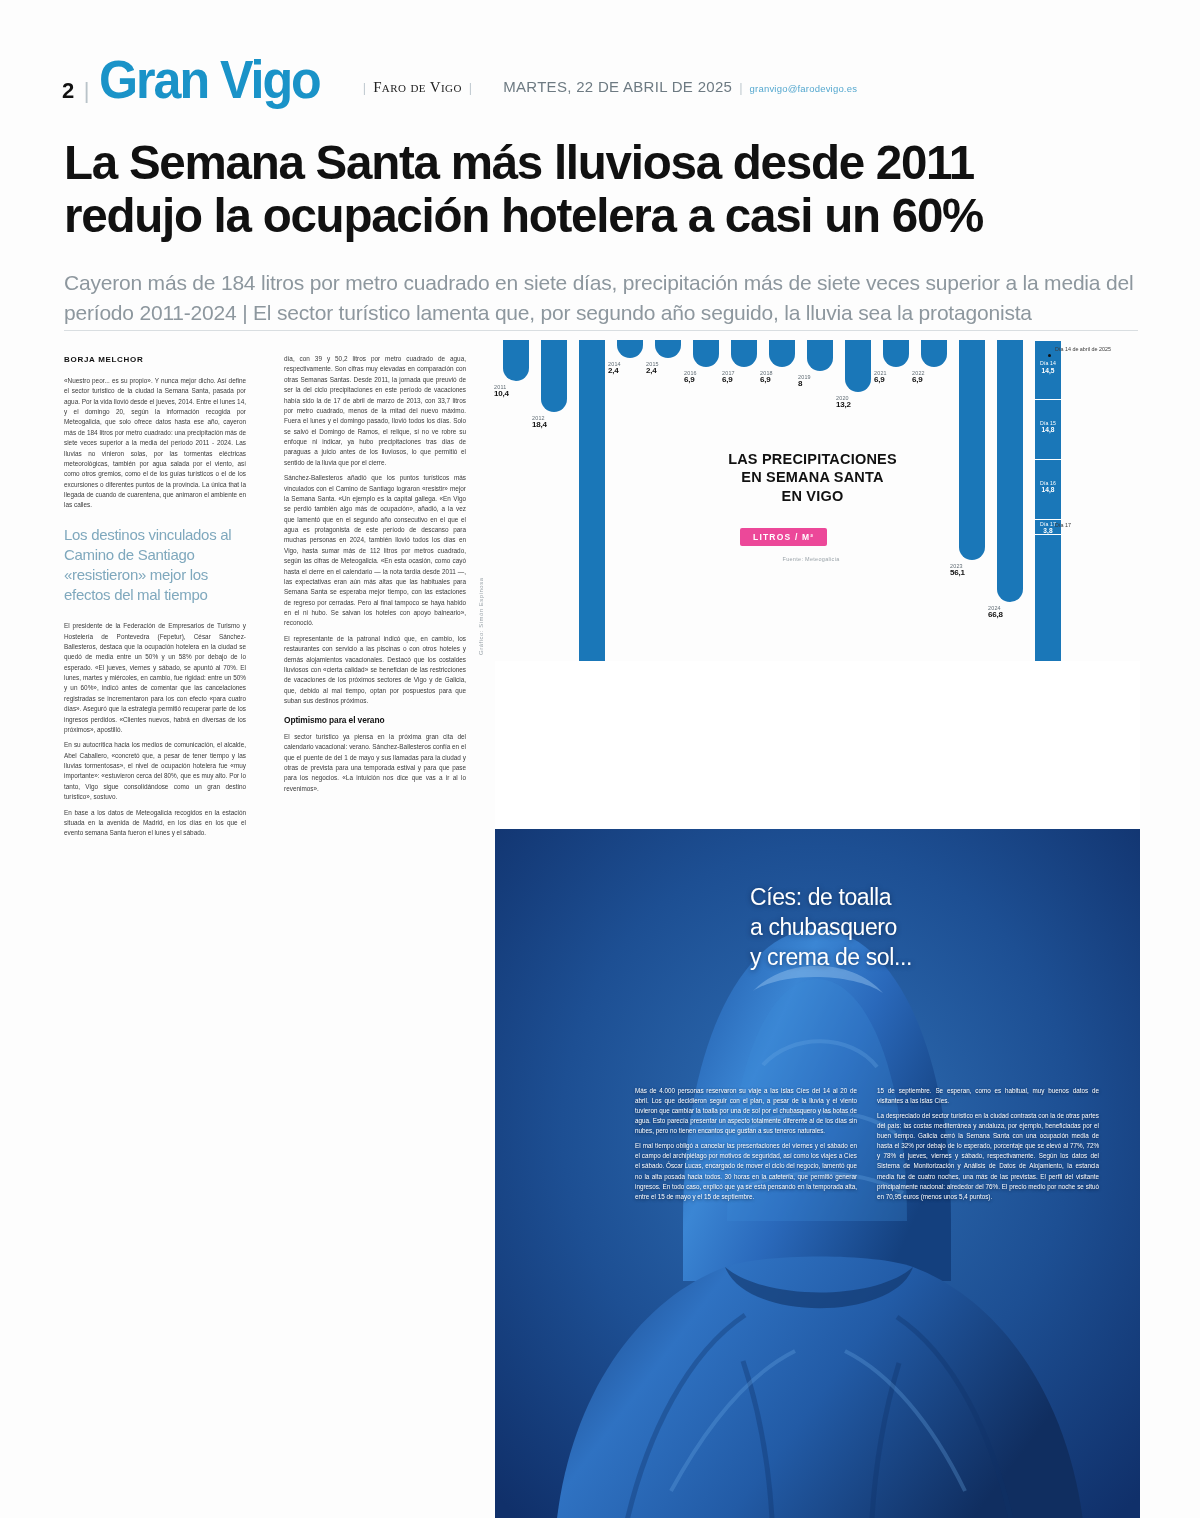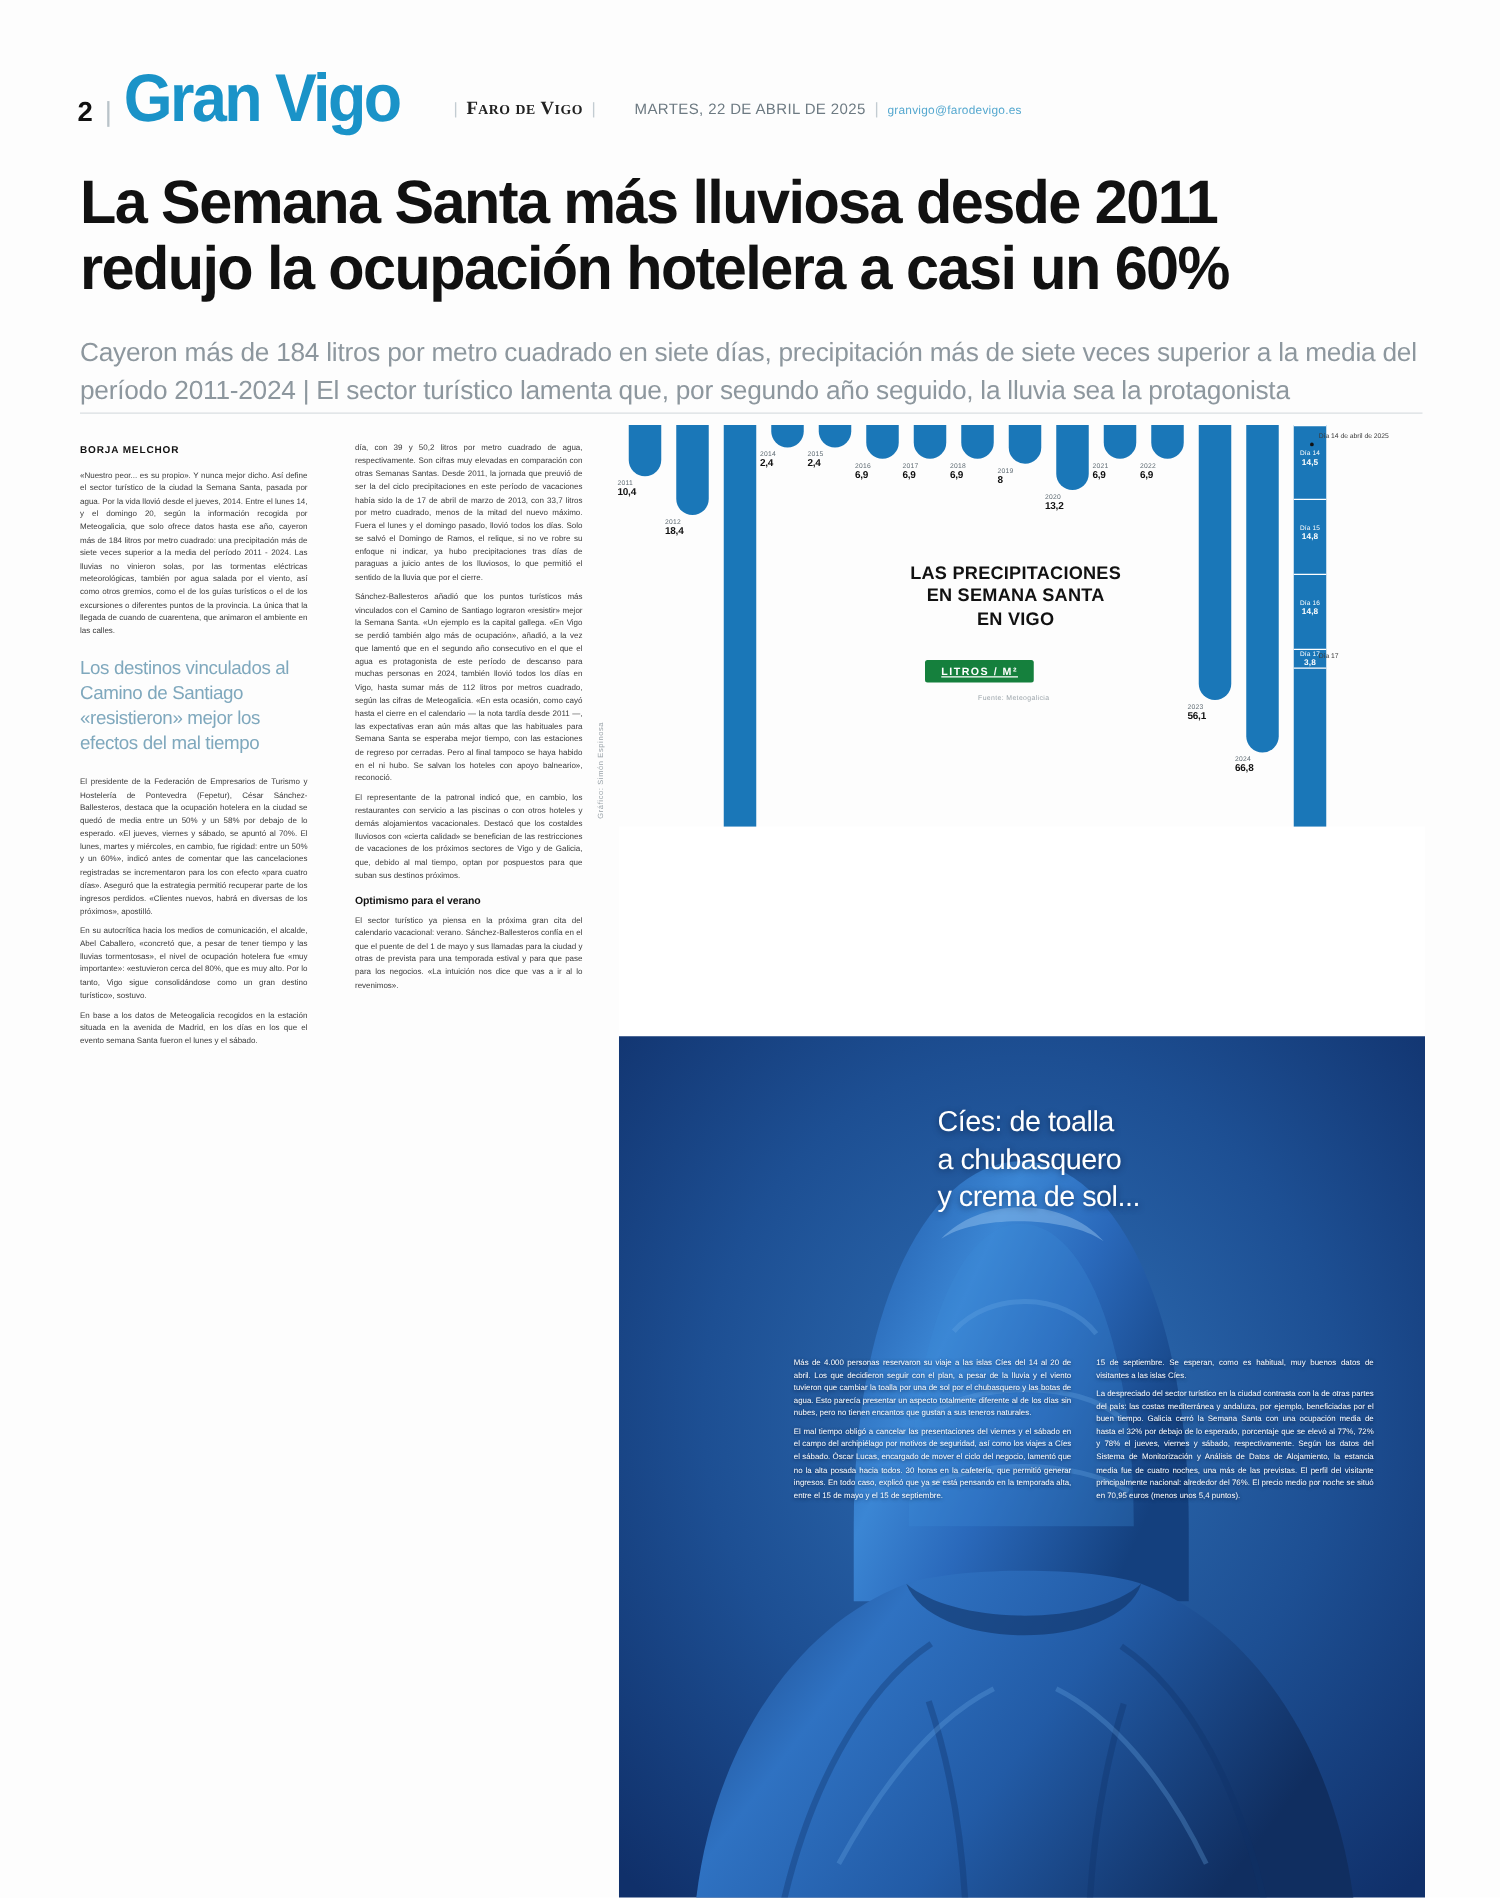--- a/index.html
+++ b/index.html
@@ -21,25 +21,25 @@
   }
   .page-num { font-size: 22px; font-weight: 700; color: #111; letter-spacing: -.5px; }
   .mast-sep { color: #b9c3c9; font-size: 22px; font-weight: 300; }
   .mast-title {
     font-family: "Liberation Sans", sans-serif;
     font-size: 54px; font-weight: 700; color: #1a93c8;
     letter-spacing: -2.2px; line-height: 1; transform: scaleX(.93); transform-origin: left bottom;
   }
   .mast-meta { display: flex; align-items: baseline; gap: 7px; margin-left: 16px; position: relative; top: -6px; }
   .mast-faro {
-    font-family: "Liberation Serif", serif; font-size: 15px; font-weight: 700;
+    font-family: "Liberation Serif", serif; font-size: 15px; font-weight: 400;
     color: #222; letter-spacing: .4px; font-variant: small-caps;
   }
   .mast-bar { color: #c3ccd2; font-size: 13px; }
-  .mast-date { font-size: 12px; color: #6d7a82; letter-spacing: .3px; text-transform: uppercase; padding-left: 24px; }
+  .mast-date { font-size: 15px; color: #6d7a82; letter-spacing: .3px; text-transform: uppercase; padding-left: 24px; }
   .mast-mail { font-size: 9.5px; color: #55a8cf; letter-spacing: .2px; }
 
   
   .headline {
     position: absolute; left: 64px; top: 136px; width: 1078px;
     font-size: 49px; font-weight: 700; line-height: 1.08;
     letter-spacing: -1.3px; color: #111; transform: scaleX(.97); transform-origin: left top;
   }
   .subhead {
     position: absolute; left: 64px; top: 268px; width: 1075px;
@@ -72,22 +72,22 @@
 
   
   .graphic { position: absolute; left: 495px; top: 340px; width: 645px; height: 1140px; }
 
   .gtitle {
     position: absolute; left: 175px; top: 110px; width: 285px; text-align: center;
     font-size: 14.5px; font-weight: 700; line-height: 1.26; letter-spacing: .2px; color: #111;
   }
   .gbadge {
     position: absolute; left: 245px; top: 188px;
-    background: #15803d; color: #fff; font-size: 8.5px; font-weight: 700;
-    letter-spacing: 1.2px; padding: 4px 13px 4px 13px; border-radius: 2px; text-decoration: underline;
+    background: #ec4899; color: #fff; font-size: 8.5px; font-weight: 700;
+    letter-spacing: 1.2px; padding: 4px 13px 4px 13px; border-radius: 2px;
   }
   .gsource {
     position: absolute; left: 216px; top: 216px; width: 200px; text-align: center;
     font-size: 5.5px; color: #9aa3a9; letter-spacing: .3px;
   }
 
   
   .bar {
     position: absolute; background: #1a77b8; border-radius: 0 0 22px 22px;
   }

